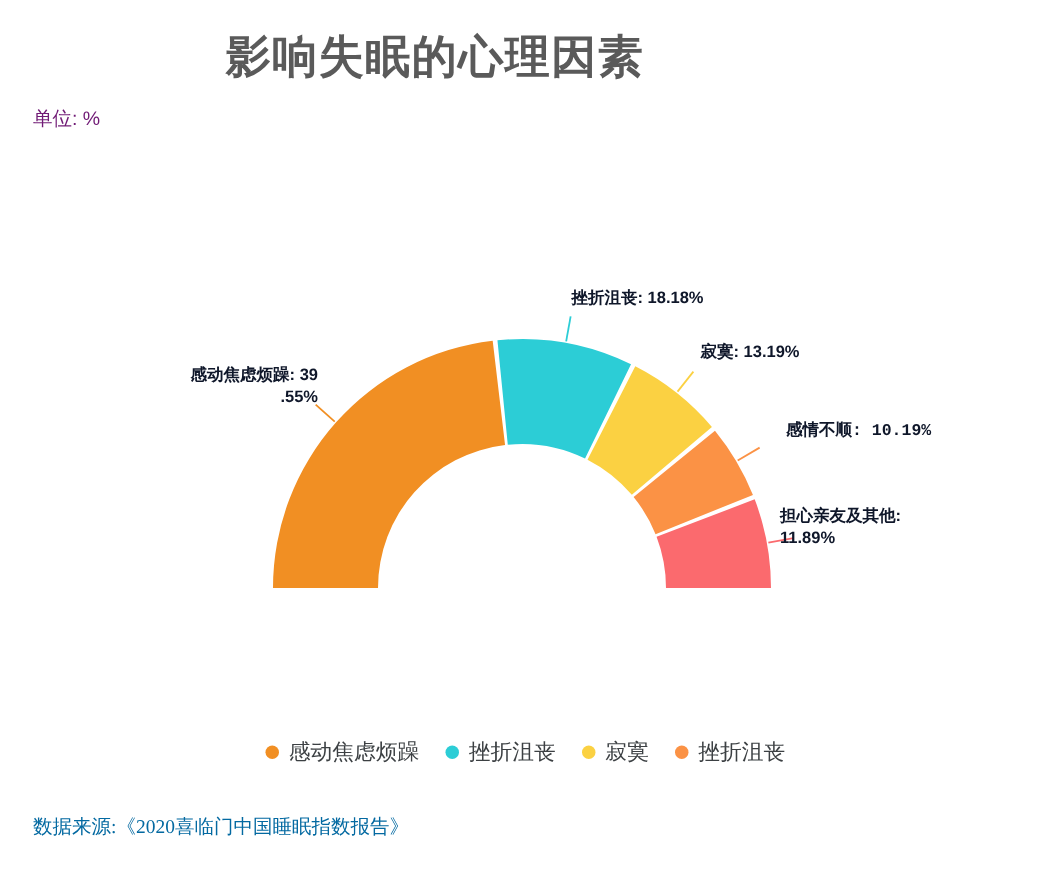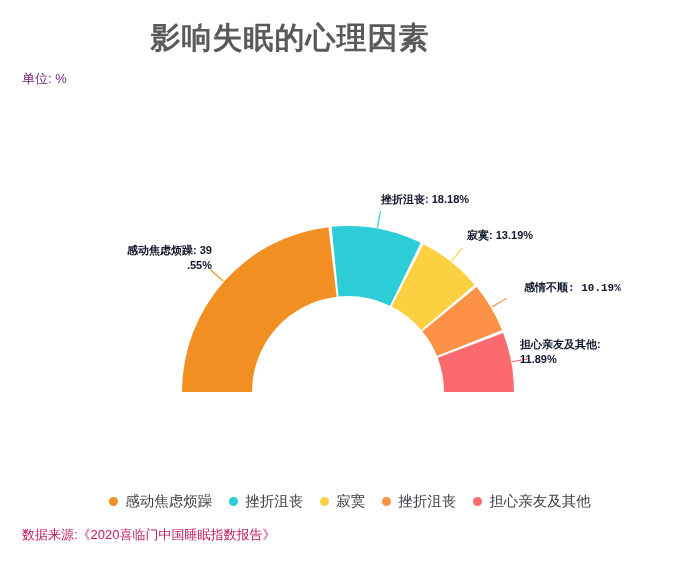--- a/index.html
+++ b/index.html
@@ -101,24 +101,25 @@
   .legend-label {
     font-size: 14.5px;
     color: #3c4043;
     white-space: nowrap;
   }
 
   
   #chart-source {
     position: absolute;
     left: 22px;
-    bottom: 40px;
+    bottom: 24px;
     font-size: 13px;
-    color: #be185d;
+    color: #0369a1;
     white-space: nowrap;
+    font-family: Liberation Serif, serif;
   }
 </style>
 </head>
 <body>
 
 <div id="chart-root">
 
   <div id="chart-title">影响失眠的心理因素</div>
   <div id="chart-unit">单位: %</div>
 
@@ -159,21 +160,17 @@
       <span class="legend-label">挫折沮丧</span>
     </div>
     <div class="legend-item">
       <span class="legend-dot" style="background: rgb(251, 209, 66);"></span>
       <span class="legend-label">寂寞</span>
     </div>
     <div class="legend-item">
       <span class="legend-dot" style="background: rgb(251, 146, 69);"></span>
       <span class="legend-label">挫折沮丧</span>
     </div>
-    <div class="legend-item">
-      <span class="legend-dot" style="background: rgb(251, 106, 110);"></span>
-      <span class="legend-label">担心亲友及其他</span>
-    </div>
   </div>
 
   <div id="chart-source">数据来源:《2020喜临门中国睡眠指数报告》</div>
 
 </div>
 
 </body></html>

